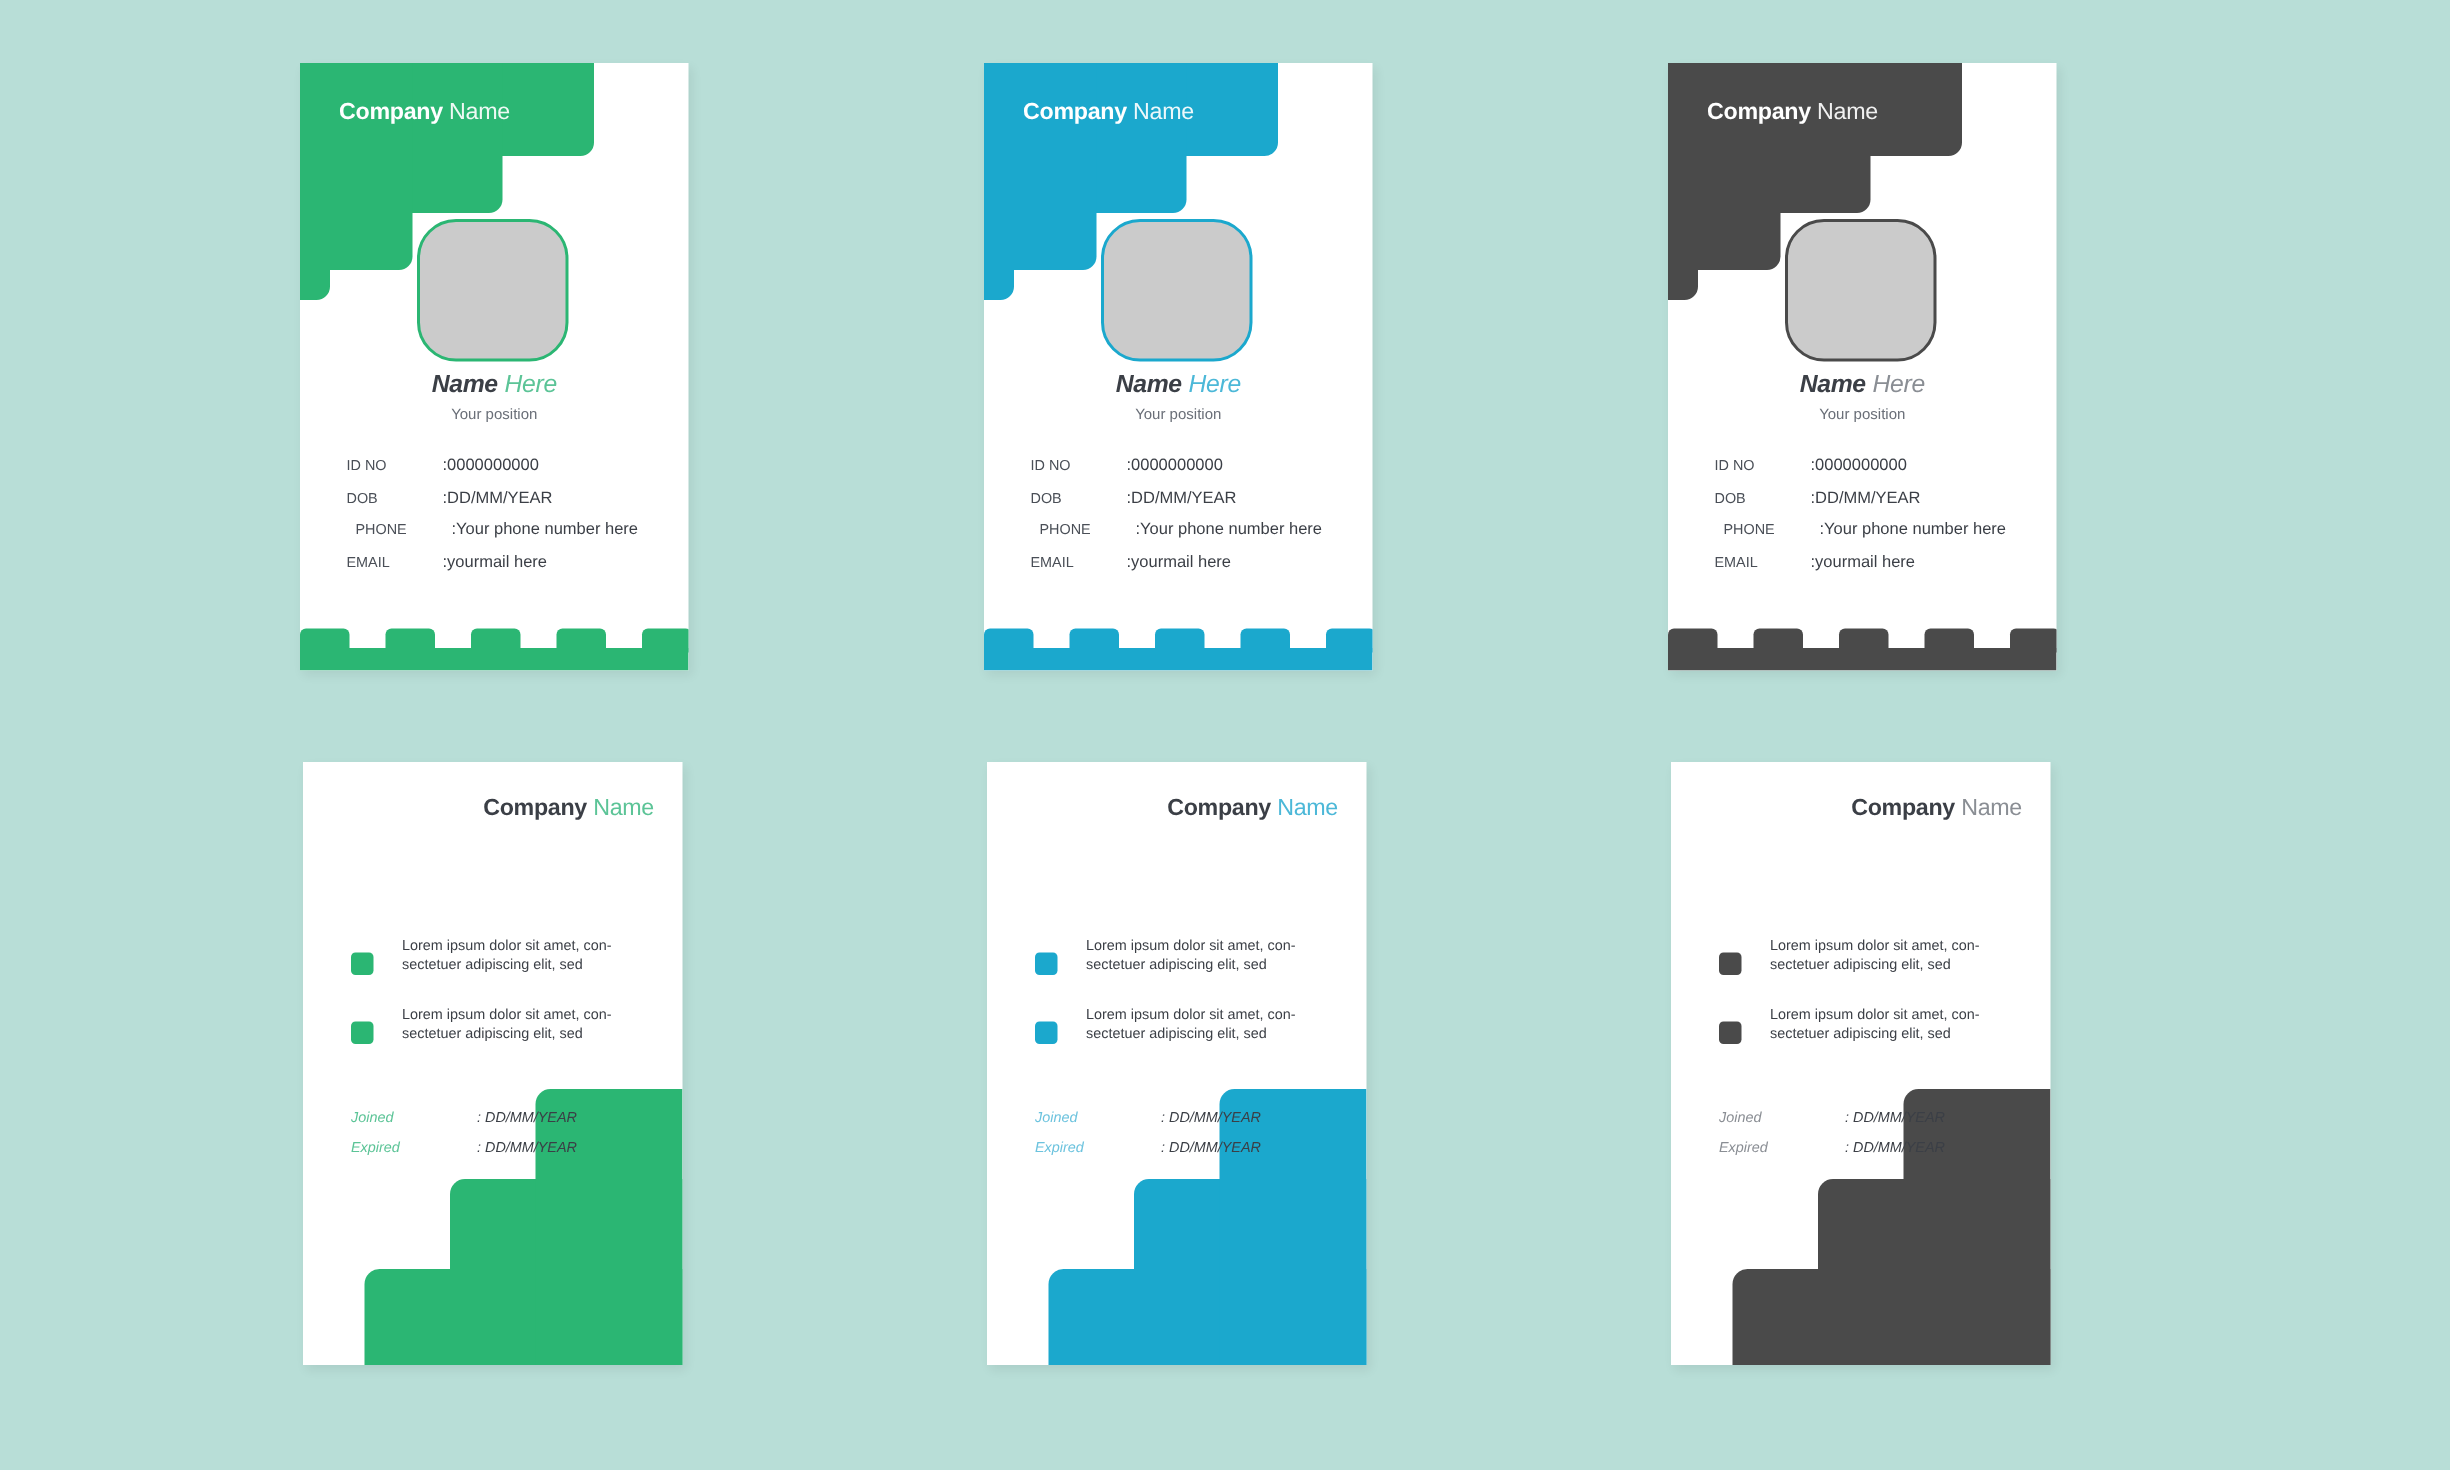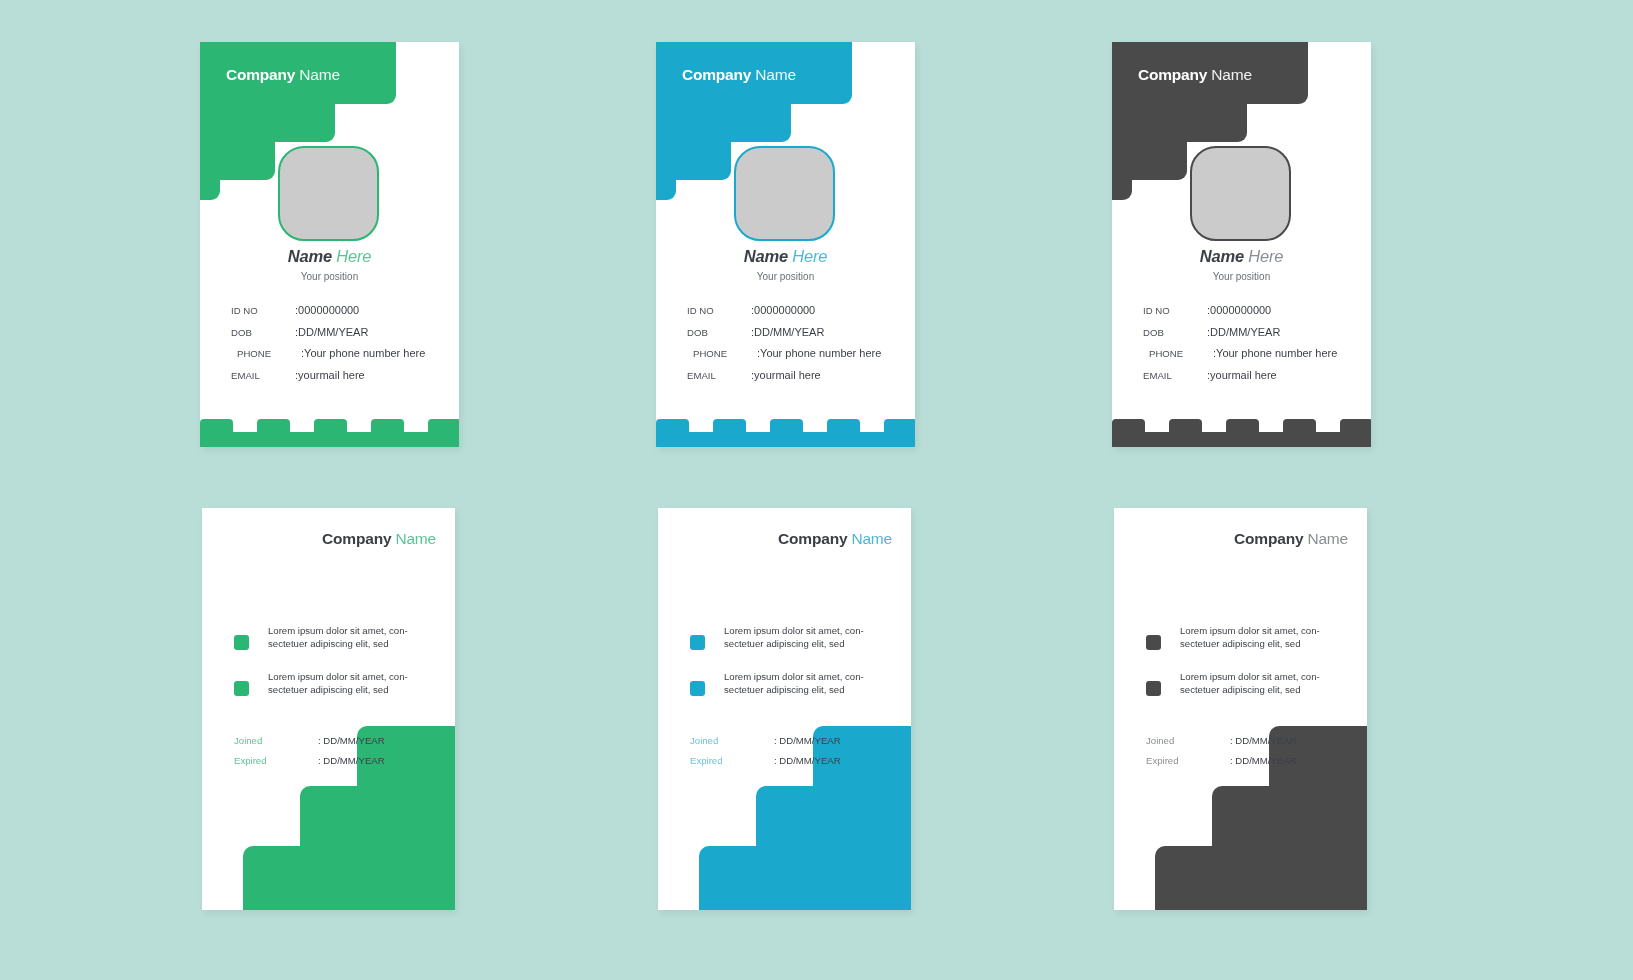--- a/index.html
+++ b/index.html
@@ -229,22 +229,23 @@
   }
 
   .dates {
     position: absolute;
     left: 32px;
     top: 227px;
     z-index: 6;
   }
   .date-row {
     display: flex;
-    align-items: flex-start;
+    align-items: center;
     height: 20px;
+    font-style: italic;
   }
   .date-label {
     width: 56px;
     font-size: 9.6px;
     flex: 0 0 auto;
   }
   .date-value {
     font-size: 9.6px;
     color: #3b3f46;
     white-space: nowrap;

